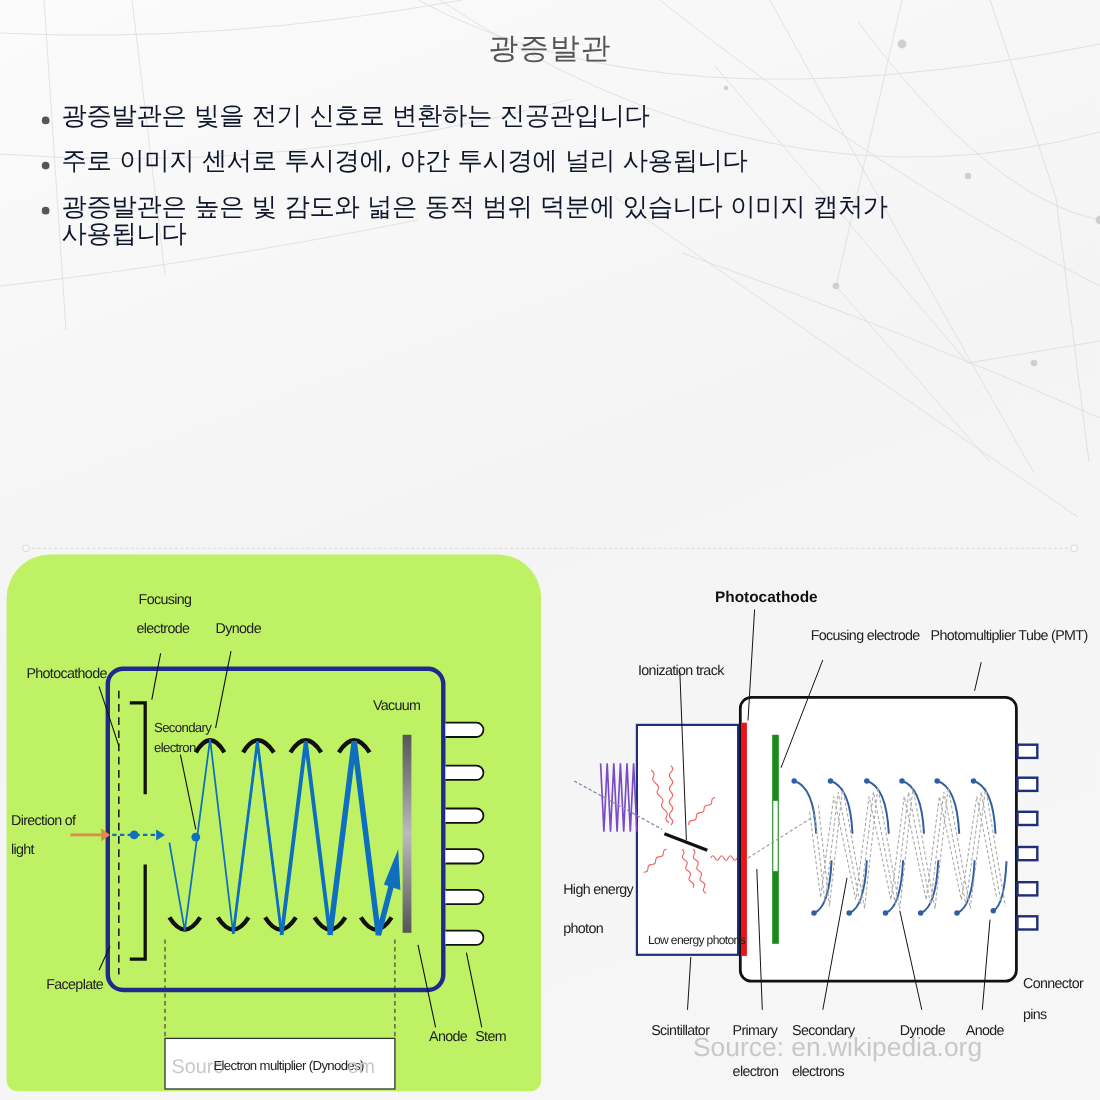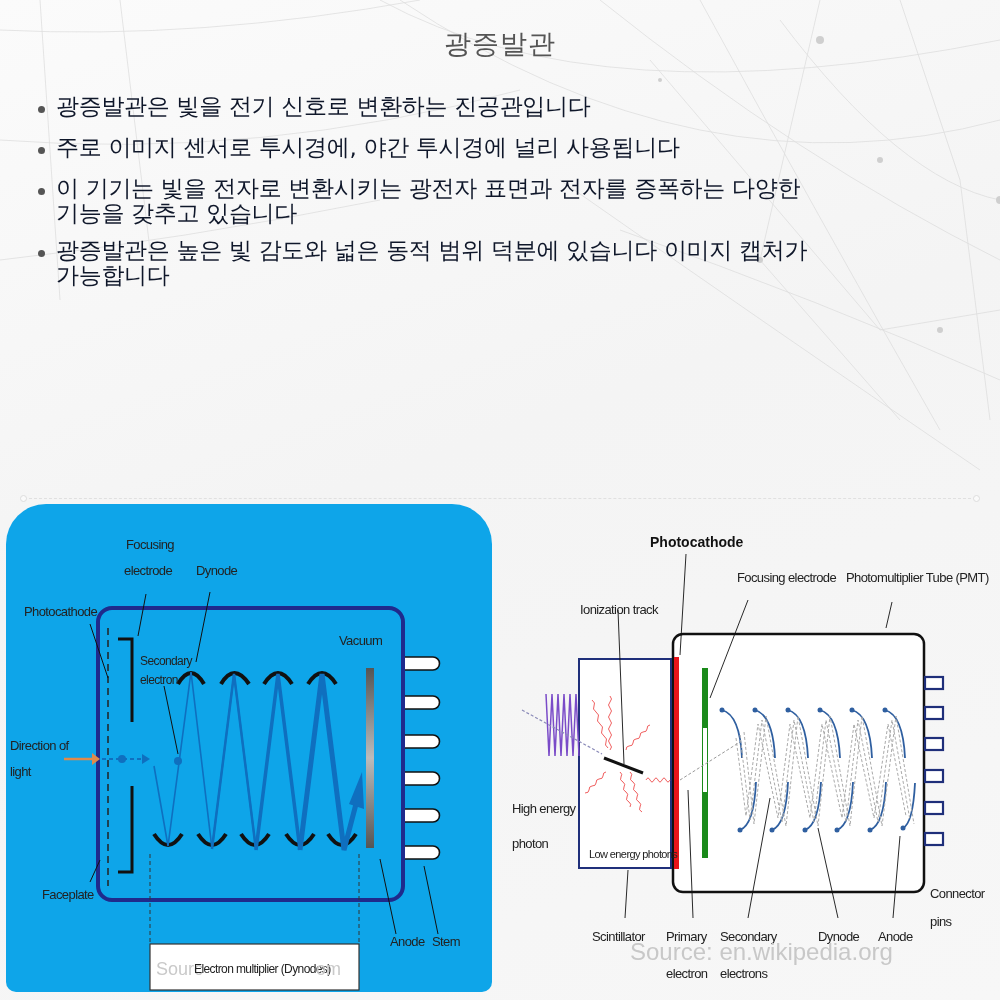--- a/index.html
+++ b/index.html
@@ -25,21 +25,21 @@
   .separator {
     position:absolute; left:24px; top:498px; width:952px; height:0;
     border-top:1.5px dashed #e0e0e0;
   }
   .separator::before, .separator::after {
     content:""; position:absolute; top:-4px; width:5px; height:5px; border:1px solid #ddd; border-radius:50%; background:#fafafa;
   }
   .separator::before { left:-4px; } .separator::after { right:-4px; }
   .panel-left {
     position:absolute; left:6px; top:504px; width:486px; height:488px;
-    background:#0ea5e9; border-radius:40px 40px 10px 10px;
+    background:#bef264; border-radius:40px 40px 10px 10px;
   }
   .panel-right { position:absolute; left:500px; top:510px; width:500px; height:480px; }
   svg text { font-family: "Liberation Sans", sans-serif; }
   .lbl { font-size:13px; fill:#222; letter-spacing:-0.6px; }
   .watermark { font-size:24px; fill:#c8c8c8; }
 </style>
 </head>
 <body>
 
 <svg class="bg-net" viewBox="0 0 1000 480">
@@ -68,22 +68,21 @@
       <circle cx="1000" cy="200" r="4"></circle>
       <circle cx="660" cy="80" r="2"></circle>
   </g>
 </svg>
 
 <div class="title">광증발관</div>
 
 <ul class="bullets">
   <li><span>광증발관은 빛을 전기 신호로 변환하는 진공관입니다</span></li>
   <li><span>주로 이미지 센서로 투시경에, 야간 투시경에 널리 사용됩니다</span></li>
-  <li style="margin-bottom:12px"><span>이 기기는 빛을 전자로 변환시키는 광전자 표면과 전자를 증폭하는 다양한</span><br><span>기능을 갖추고 있습니다</span></li>
-  <li><span>광증발관은 높은 빛 감도와 넓은 동적 범위 덕분에 있습니다 이미지 캡처가</span><br><span>가능합니다</span></li>
+  <li><span>광증발관은 높은 빛 감도와 넓은 동적 범위 덕분에 있습니다 이미지 캡처가</span><br><span>사용됩니다</span></li>
 </ul>
 
 <div class="separator"></div>
 
 <div class="panel-left">
   <svg width="486" height="488" viewBox="0 0 486 488">
     <defs>
       <linearGradient id="anodeGrad" x1="0" y1="0" x2="0" y2="1">
         <stop offset="0" stop-color="#555"></stop>
           <stop offset="0.5" stop-color="#bbb"></stop>

